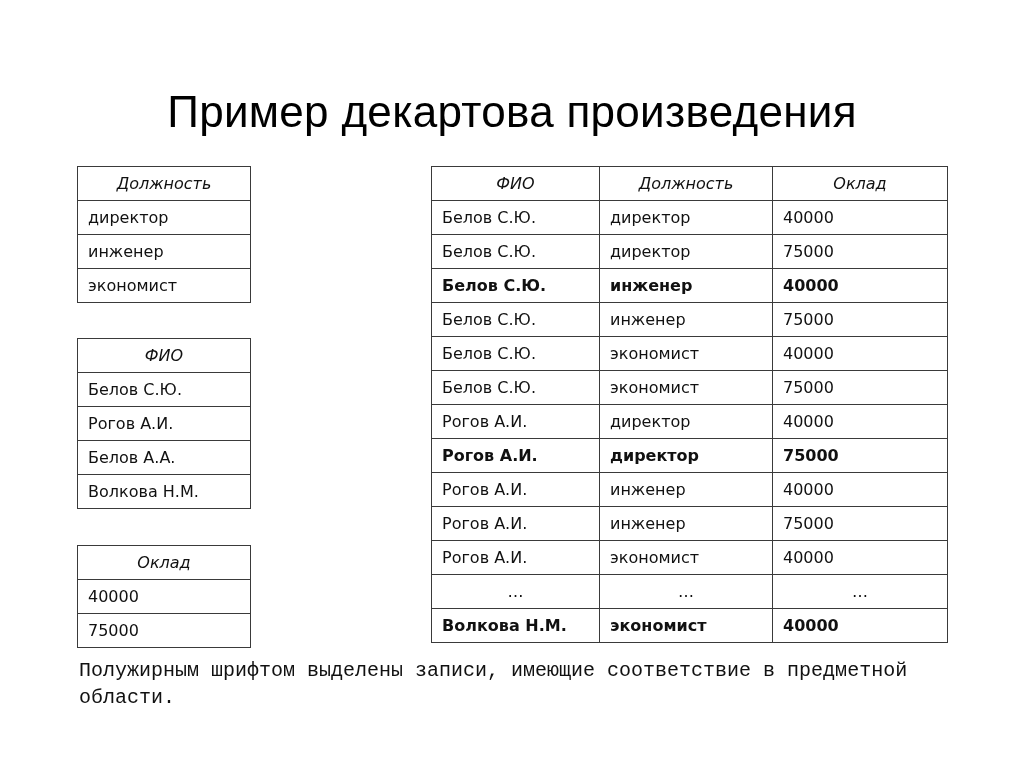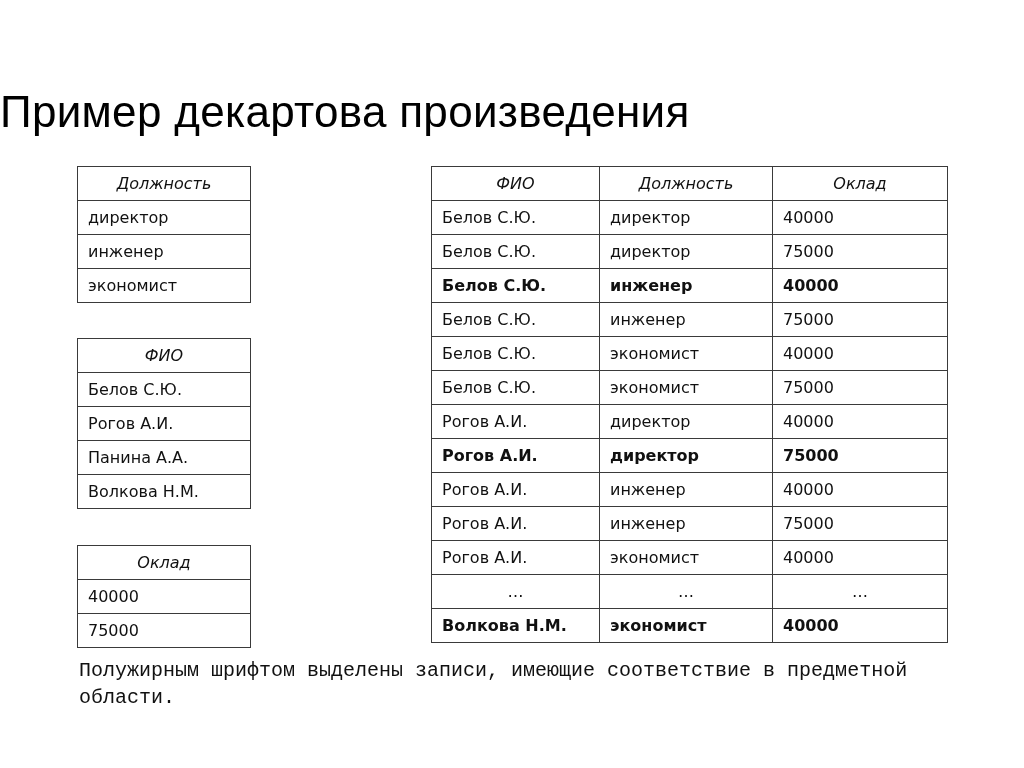--- a/index.html
+++ b/index.html
@@ -13,20 +13,21 @@
     body {
       position: relative;
       font-family: "DejaVu Sans", sans-serif;
       color: #000;
     }
     .slide-title {
       position: absolute;
       left: 0;
       top: 82px;
       width: 1024px;
+      text-align: center;
       font-family: "Liberation Sans", sans-serif;
       font-size: 44px;
       line-height: 60px;
       color: #000;
       letter-spacing: 0.3px;
     }
     table.grid {
       position: absolute;
       border-collapse: collapse;
       table-layout: fixed;
@@ -99,21 +100,21 @@
       <tr>
     <th>ФИО</th>
   </tr>
   <tr>
         <td>Белов С.Ю.</td>
       </tr>
   <tr>
         <td>Рогов А.И.</td>
       </tr>
   <tr>
-        <td>Панина А.А.</td>
+        <td>Белов А.А.</td>
       </tr>
   <tr>
         <td>Волкова Н.М.</td>
       </tr>
 </tbody>
   </table>
 
 <table class="grid" id="tbl-salary">
   <tbody>
       <tr>

